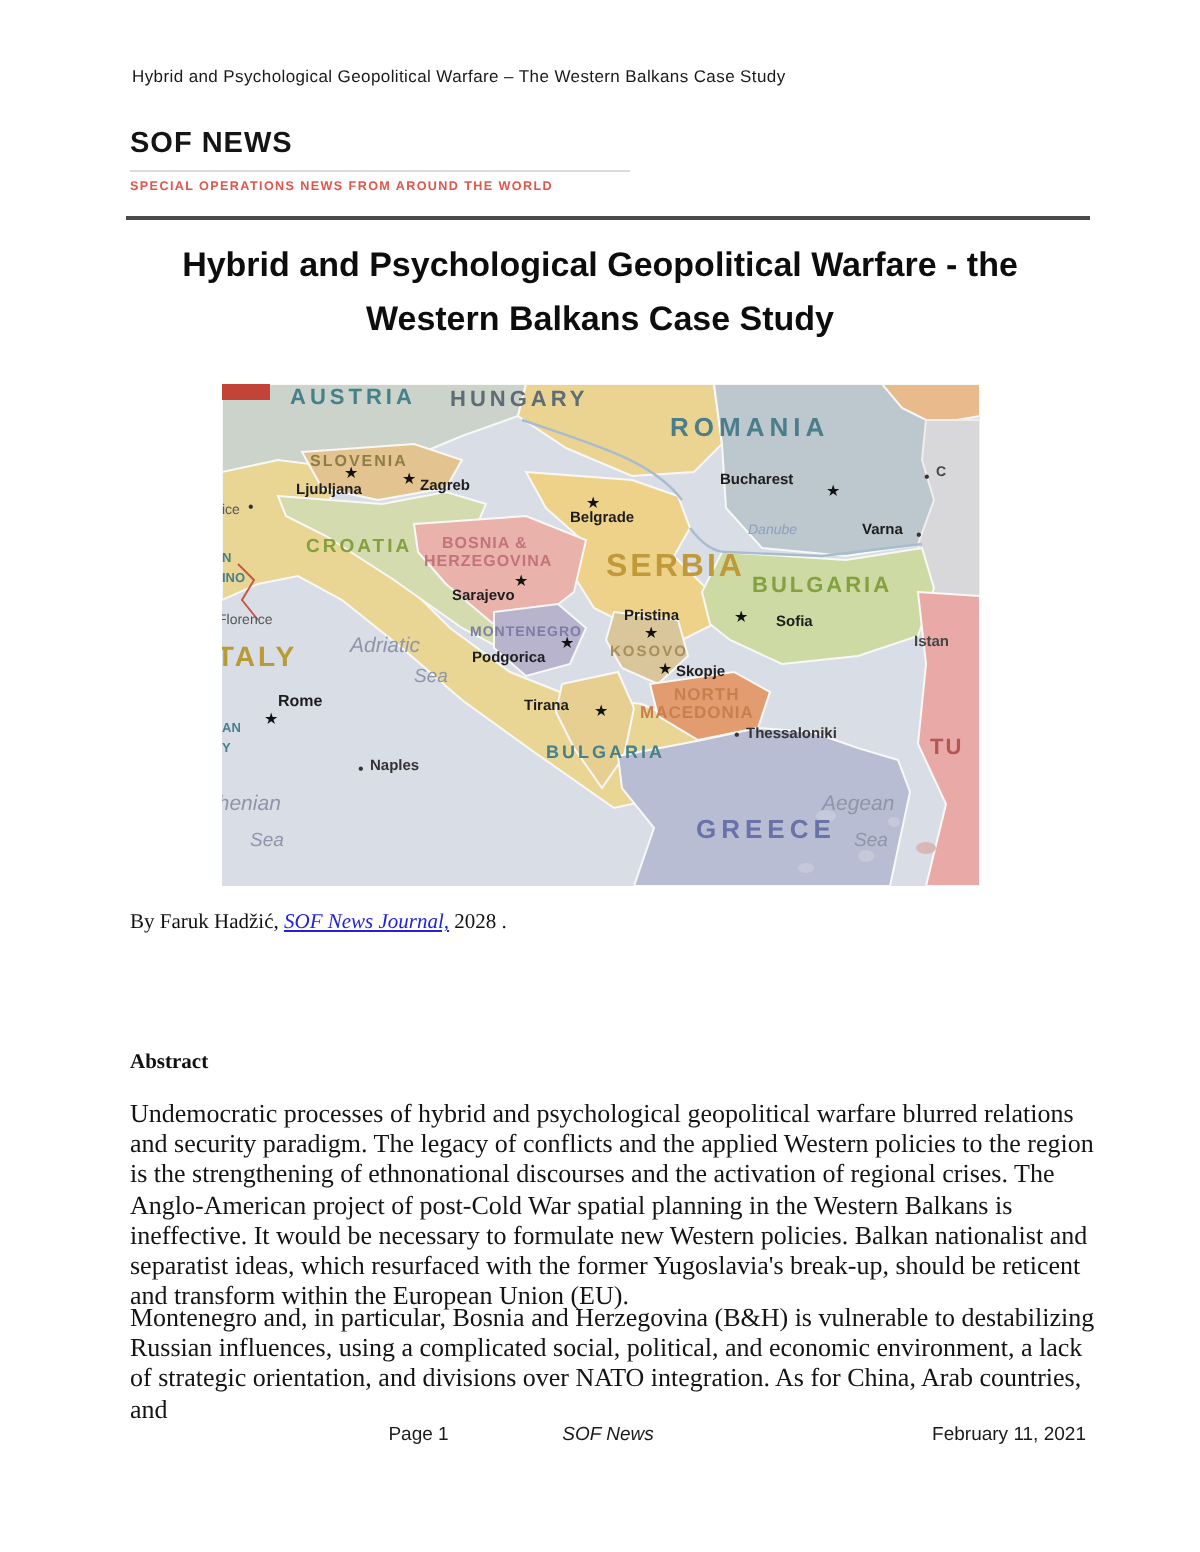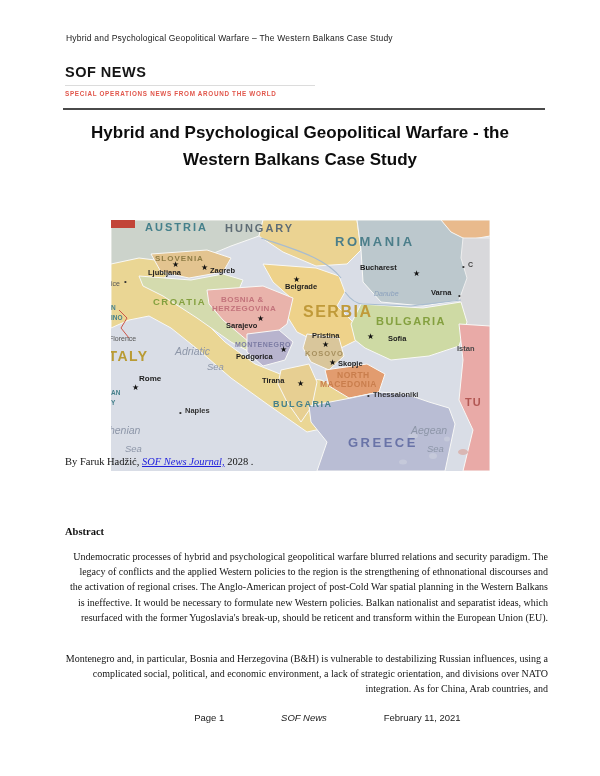--- a/index.html
+++ b/index.html
@@ -11,40 +11,40 @@
   .logo-text{font-family:"Liberation Sans",sans-serif;font-weight:bold;font-size:14.5px;
         color:#141414;letter-spacing:0.5px;}
   .logo-underline{width:250px;height:1px;background:#dcdcdc;margin-top:5px;}
   .logo-tagline{font-family:"Liberation Sans",sans-serif;font-size:6.3px;color:#e1564b;
         letter-spacing:0.7px;margin-top:4px;font-weight:bold;}
   .header-rule{position:absolute;left:63px;top:108px;width:482px;height:2px;background:#4a4a4a;}
   .article-title{position:absolute;left:60px;top:119px;width:480px;text-align:center;
         font-family:"Liberation Sans",sans-serif;font-weight:bold;font-size:17px;
         line-height:27px;color:#0d0d0d;}
   .map{position:absolute;left:111px;top:192px;width:379px;height:251px;overflow:hidden;
-        background:#d9dde6;margin-top:28px;}
+        background:#d9dde6;}
   .map svg{position:absolute;left:0;top:0;}
   .map-label{position:absolute;font-family:"Liberation Sans",sans-serif;white-space:nowrap;
         line-height:1;z-index:3;}
   .city{font-weight:bold;font-size:7.5px;color:#1d1d1d;}
   .star{font-size:8px;color:#111;}
   .dot{font-size:8px;color:#333;}
   .sea-label{font-style:italic;color:#8d96a8;font-weight:normal;}
   .byline{position:absolute;left:65px;top:456px;font-size:10.5px;color:#111;}
   .byline a{color:#2222dd;font-style:italic;text-decoration:underline;}
   .abstract-heading{position:absolute;left:65px;top:526px;font-weight:bold;font-size:10.5px;}
-  .body-para{position:absolute;left:65px;width:483px;font-size:10px;line-height:15.2px;
-        color:#141414;text-align:right;}
+  .body-para{position:absolute;left:65px;width:483px;font-size:13px;line-height:15.2px;
+        color:#141414;text-align:left;}
   .para1{top:549px;}
   .para2{top:651px;}
   .footer{position:absolute;left:65px;top:712px;width:478px;display:flex;
         font-family:"Liberation Sans",sans-serif;font-size:9.5px;color:#1a1a1a;}
   .footer .fl{flex:1;text-align:right;}
   .footer .fc{flex:1;text-align:center;font-style:italic;}
-  .footer .fr{flex:1;}
+  .footer .fr{flex:1;text-align:right;}
 </style>
 </head>
 <body>
 
 <div class="page">
 
   <div class="running-title">Hybrid and Psychological Geopolitical Warfare – The Western Balkans Case Study</div>
 
   <div class="logo-block">
     <div class="logo-text">SOF NEWS</div>

